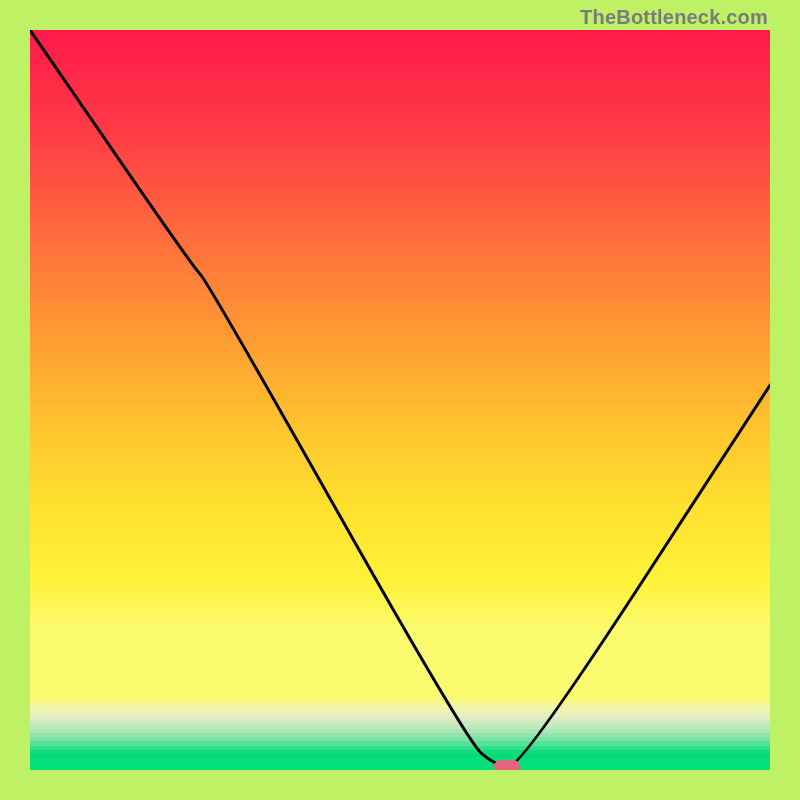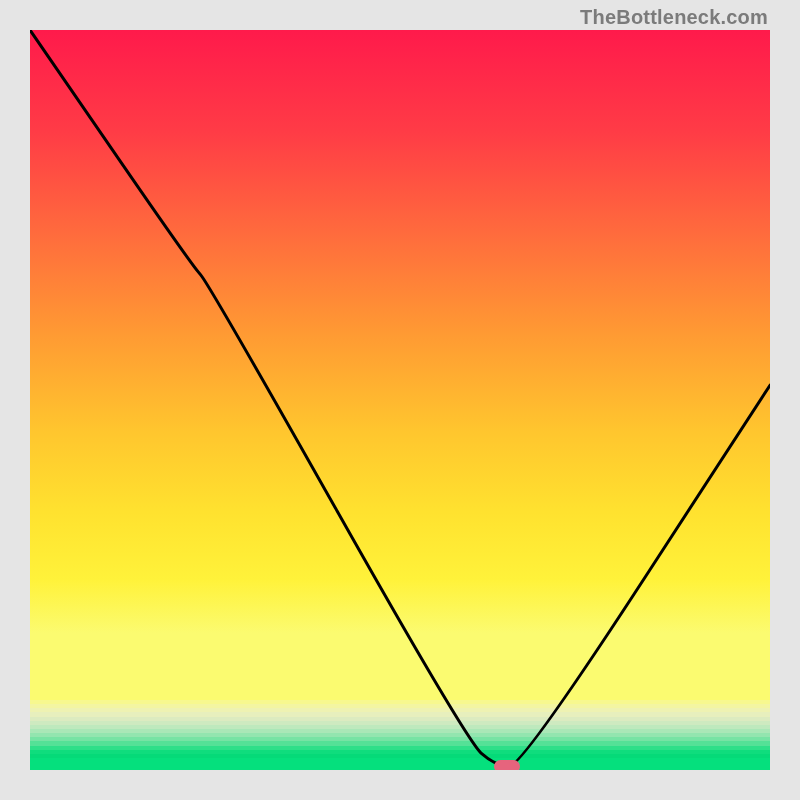--- a/index.html
+++ b/index.html
@@ -1,21 +1,21 @@
 <!DOCTYPE html>
 <html><head>
 <meta charset="utf-8">
 <style>
   * { margin: 0; padding: 0; box-sizing: border-box; }
   html, body { width: 800px; height: 800px; overflow: hidden; background: #000; }
   .frame {
     position: relative;
     width: 800px;
     height: 800px;
-    background: #e5e5e5;
+    background: #bef264;
   }
   .plot {
     position: absolute;
     left: 30px;
     top: 30px;
     width: 740px;
     height: 740px;
     overflow: hidden;
   }
   .watermark {

